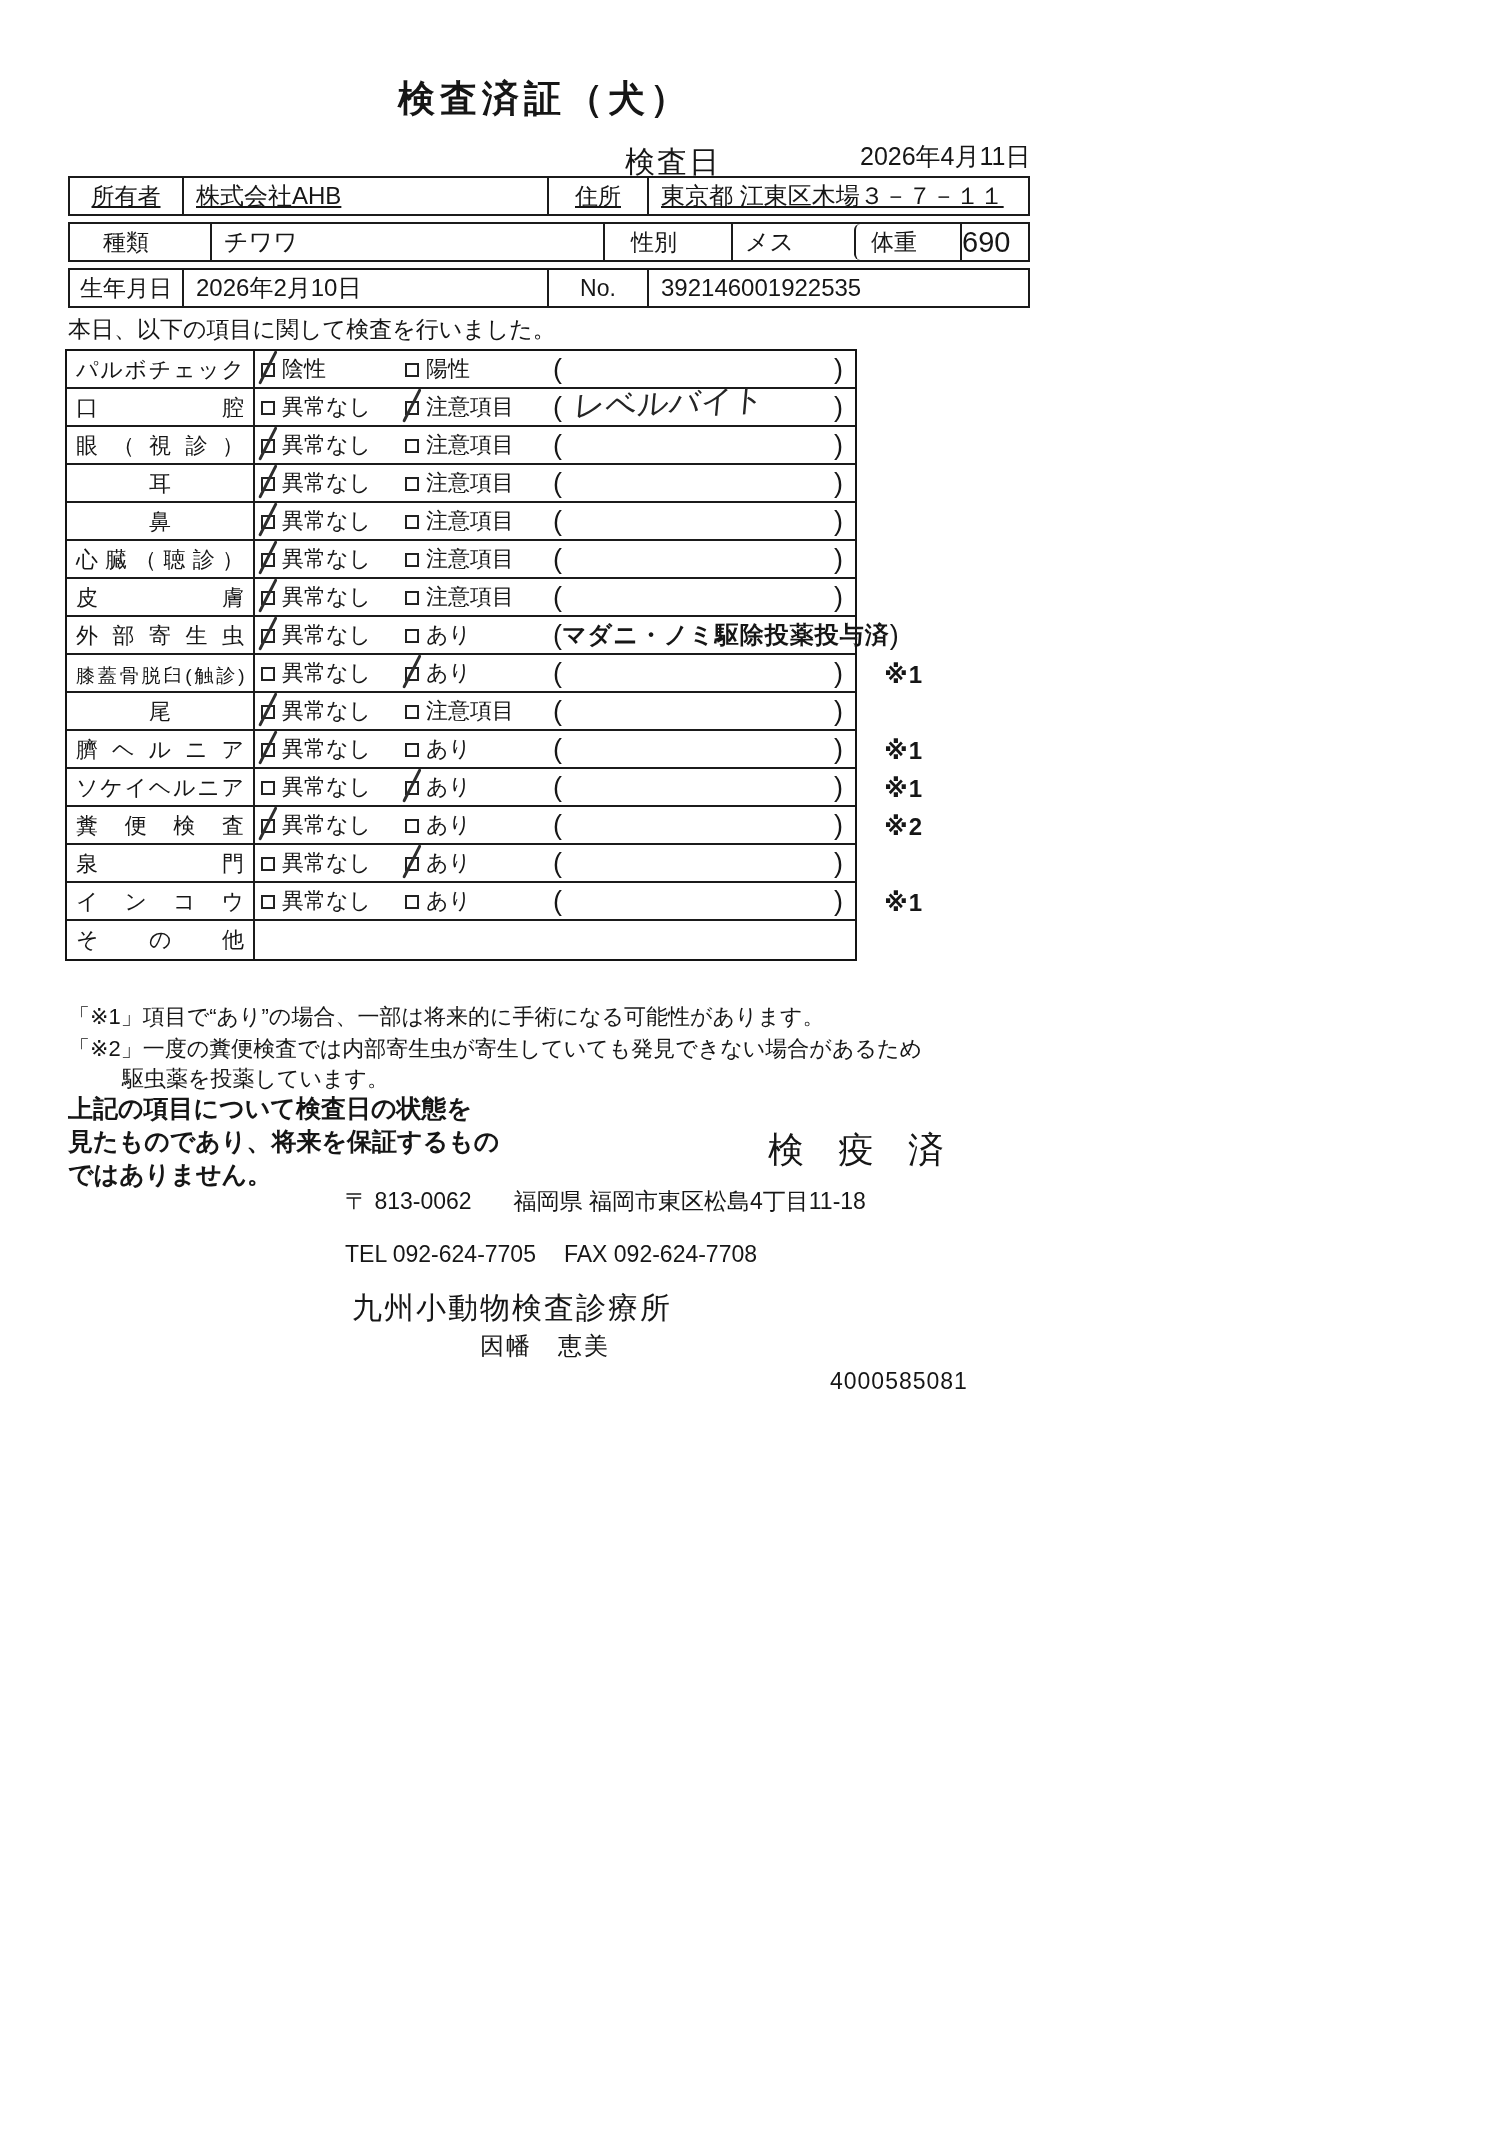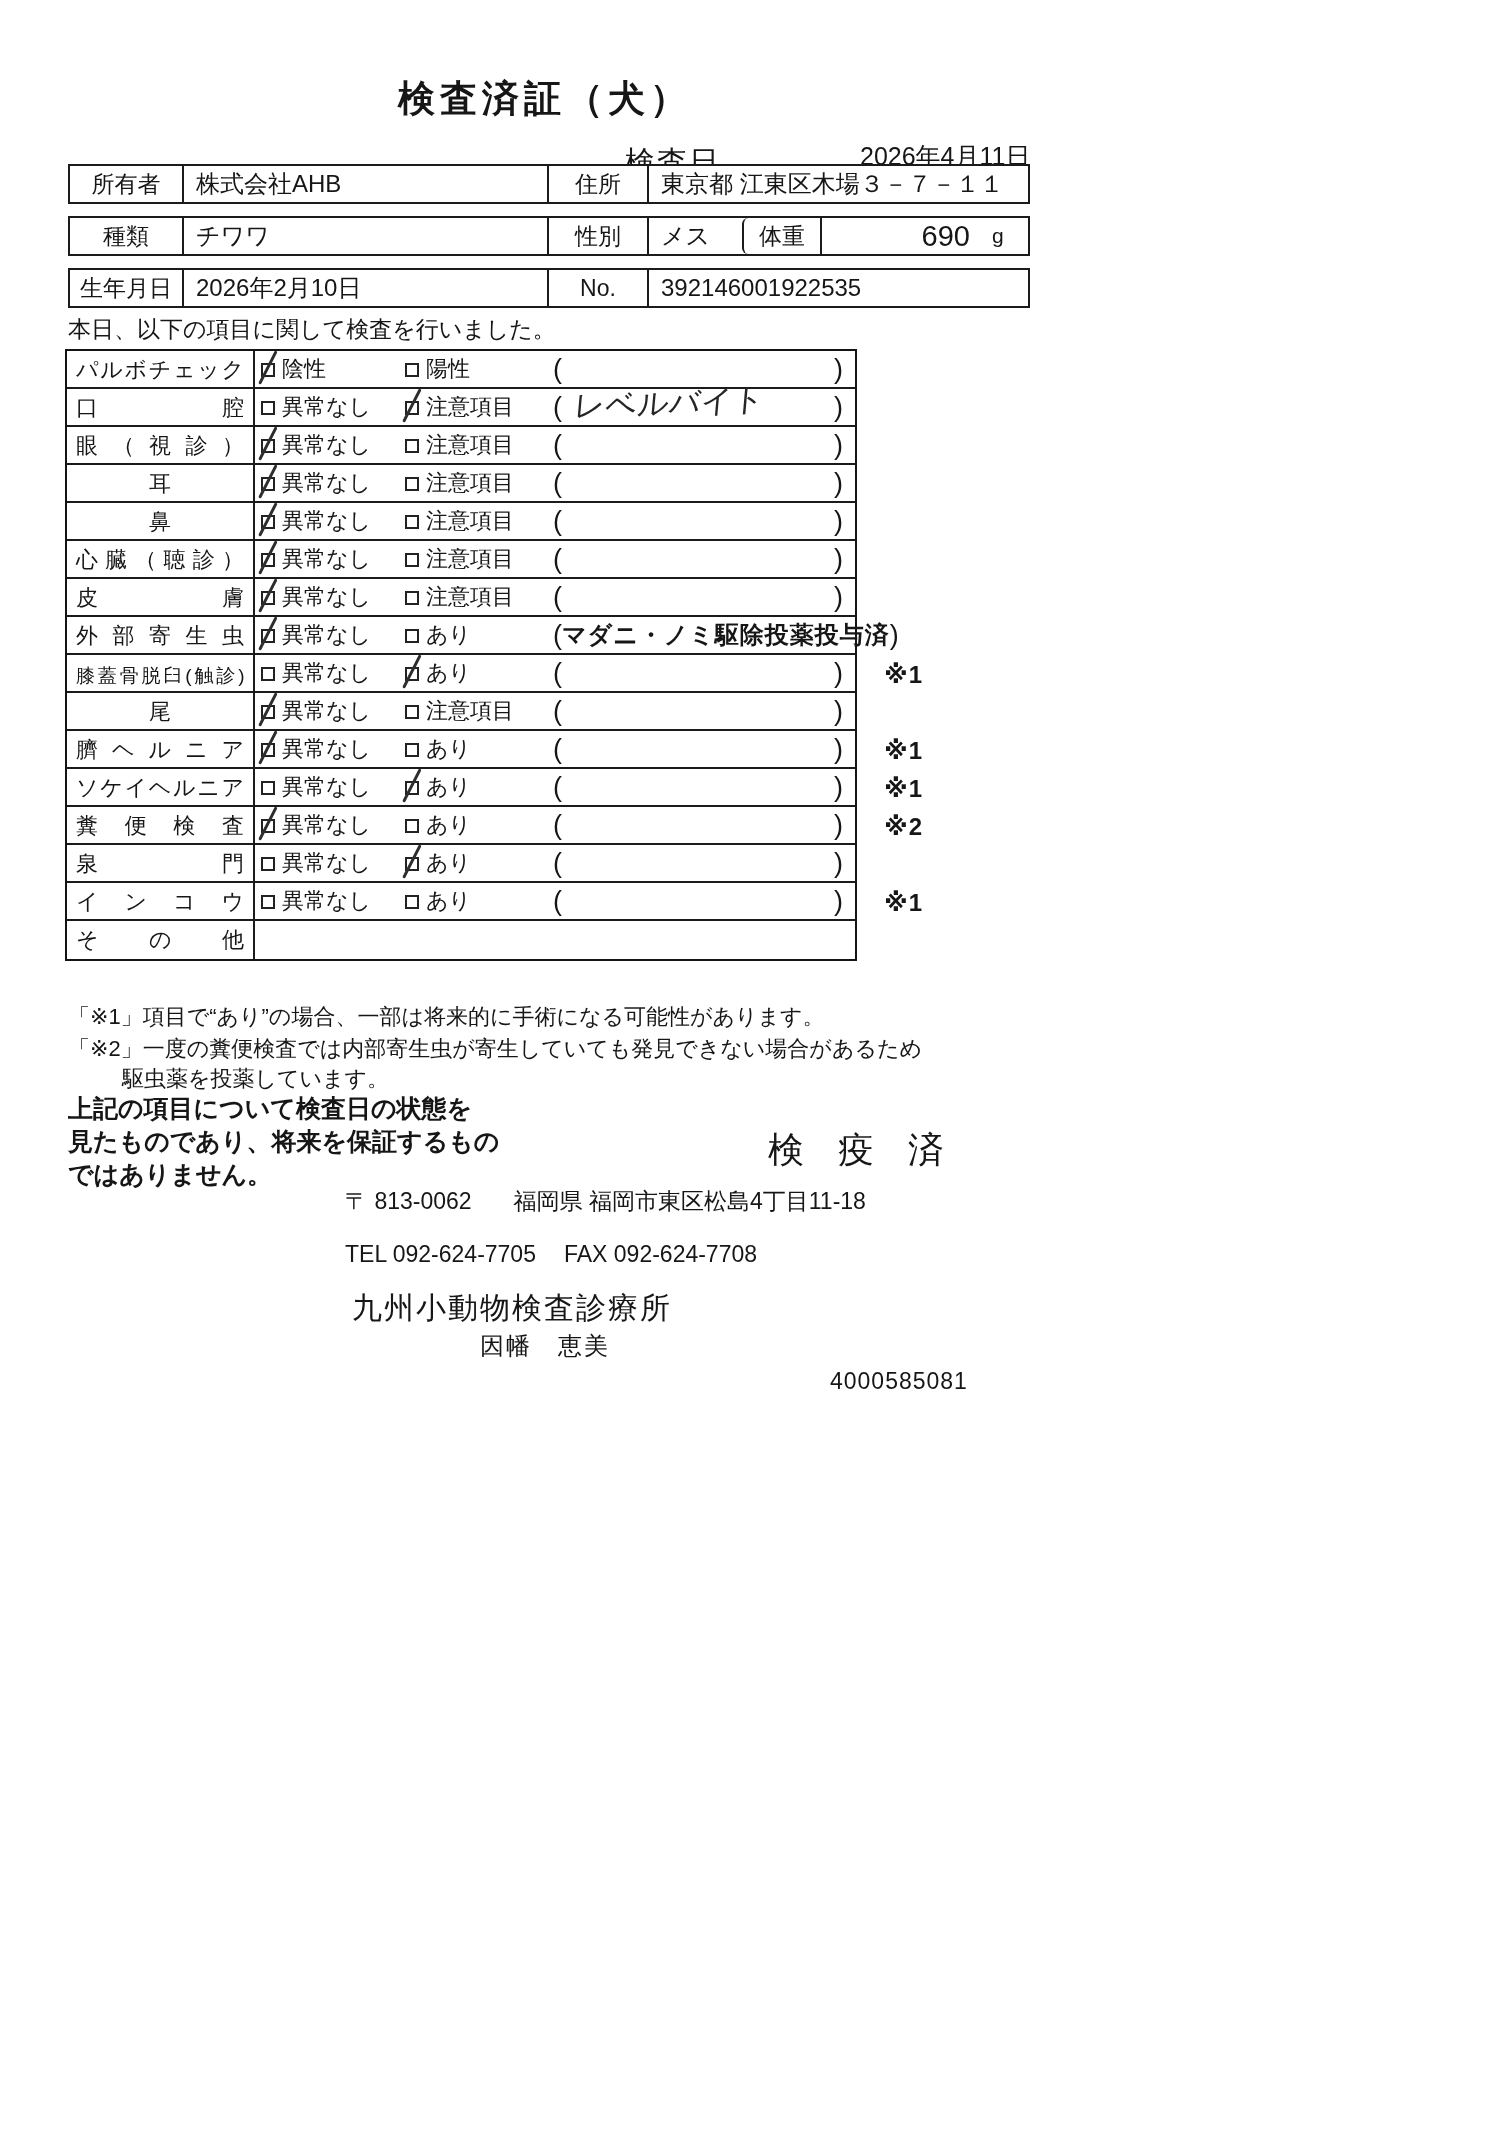--- a/index.html
+++ b/index.html
@@ -30,22 +30,22 @@
   }
   .hcell:first-child { border-left:none; }
   .hlabel { justify-content:center; font-size:23px; }
   .hvalue { padding-left:12px; }
   .w-112 { width:112px; flex:none; }
   .w-365 { width:365px; flex:none; }
   .w-100 { width:100px; flex:none; }
   .w-95  { width:95px;  flex:none; }
   .w-78  { width:78px;  flex:none;border-radius:6px; }
   .grow  { flex:1; }
-  .t-owner { top:164px; }
-  .t-animal { top:216px; }
+  .t-owner { top:176px;text-decoration:underline; }
+  .t-animal { top:222px;gap:28px; }
   .t-birth { top:268px; }
   .weight-cell { display:flex; align-items:center; }
   .wnum { flex:1; text-align:right; padding-right:22px; font-size:29px; }
   .wunit { width:36px; font-size:21px; }
 
   .intro { position:absolute; top:314px; left:68px; font-size:23px; }
 
   
   .itable {
     position:absolute; top:349px; left:65px; width:792px;

